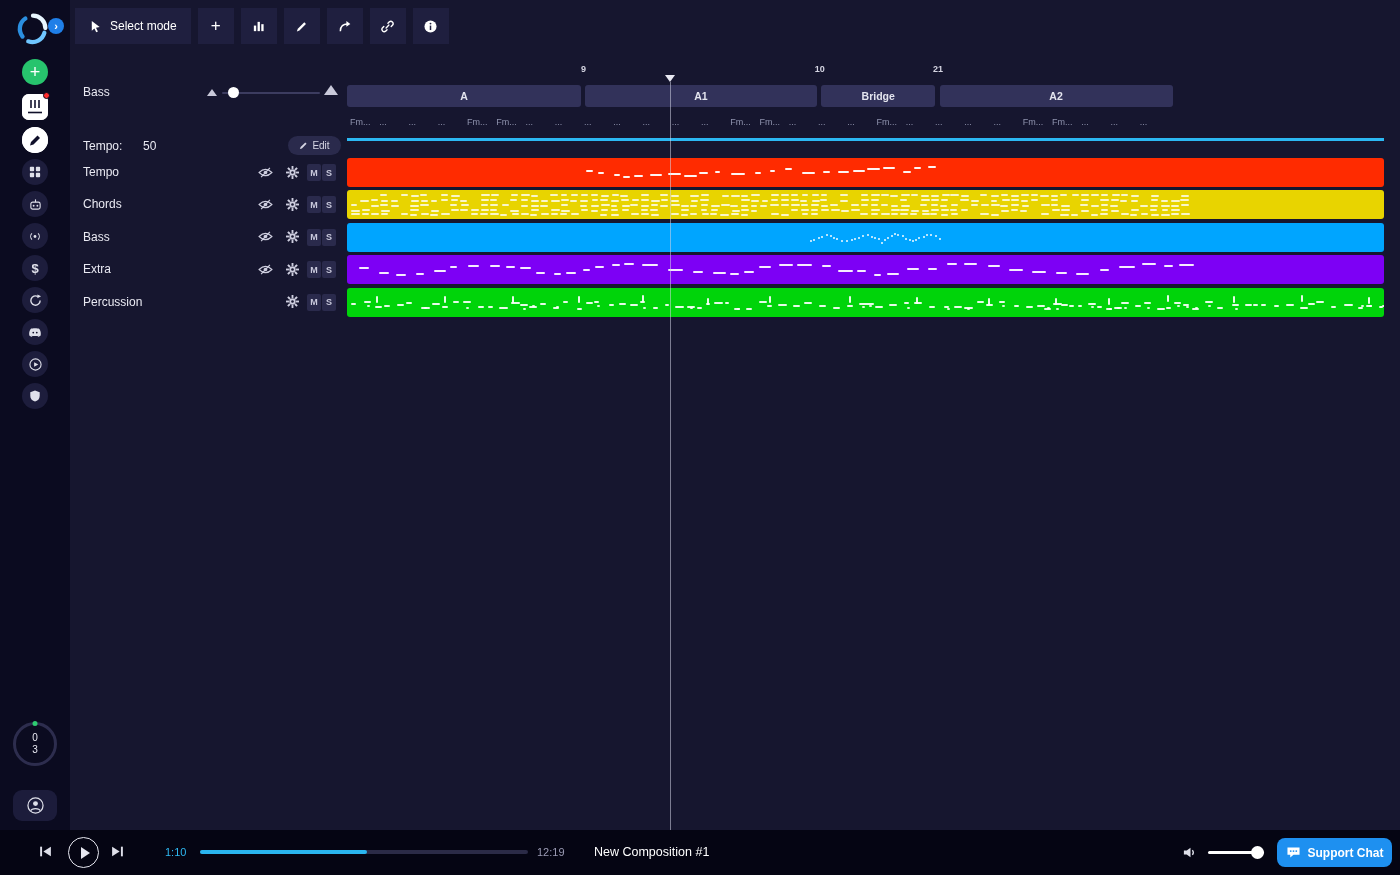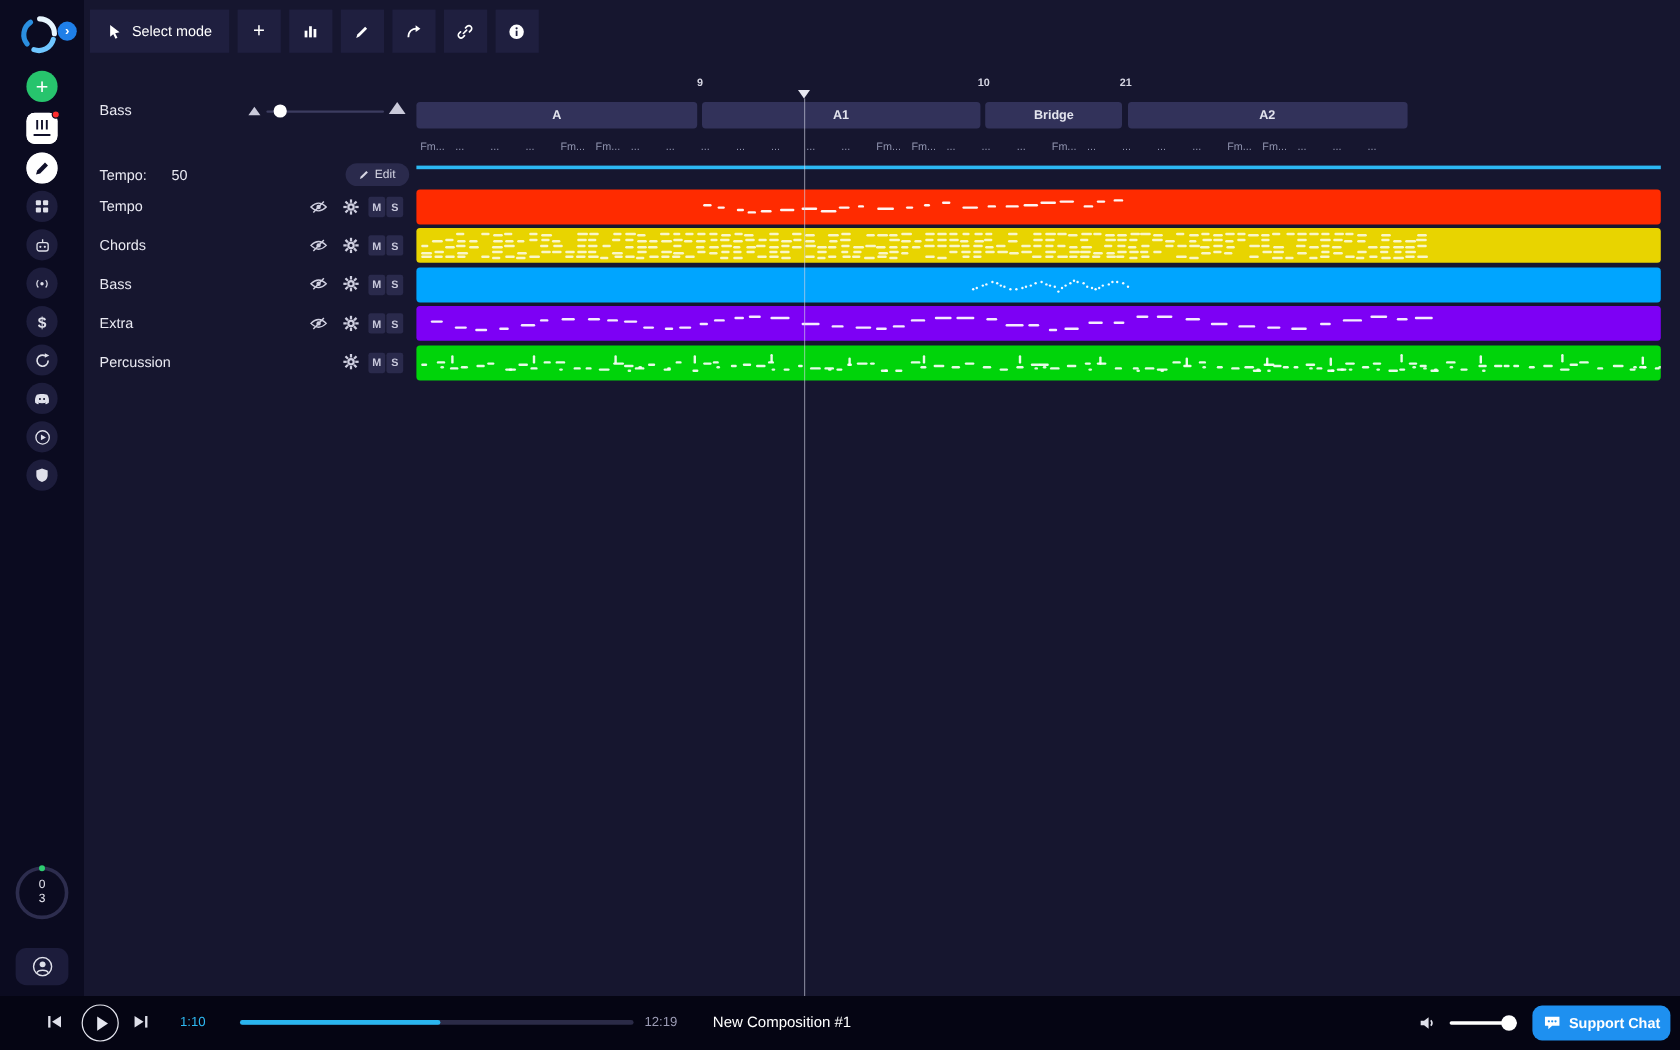--- a/index.html
+++ b/index.html
@@ -49,21 +49,21 @@
 .strip{position:absolute;left:0;top:78px;width:100%;height:3px}
 .lane{position:absolute;left:0;width:100%;height:29px;border-radius:3px;overflow:hidden}
 .note{position:absolute;display:block;background:#fff;border-radius:1px}
 .playhead-line{position:absolute;top:22px;bottom:0;width:1px;background:rgba(210,212,228,.55)}
 
 .transport{position:absolute;left:0;top:830px;width:1400px;height:45px;background:#050513}
 .t-prev{position:absolute;left:38px;top:14px}
 .t-next{position:absolute;left:110px;top:14px}
 .t-play{position:absolute;left:68px;top:7px;width:31px;height:31px;border:1.6px solid #e6e7f0;border-radius:50%;display:flex;align-items:center;justify-content:center}
 .t-play::after{content:'';width:0;height:0;border-left:9px solid #e6e7f0;border-top:6px solid transparent;border-bottom:6px solid transparent;margin-left:3px}
-.t-elapsed{position:absolute;left:150px;top:16px;font-size:11px;color:#2eb9f2}
+.t-elapsed{position:absolute;left:165px;top:16px;font-size:11px;color:#2eb9f2}
 .t-bar{position:absolute;left:200px;top:20px;width:328px;height:4px;border-radius:2px;background:#2b2b47}
 .t-fill{height:100%;border-radius:2px;background:#2ab5ef}
 .t-duration{position:absolute;left:537px;top:16px;font-size:11px;color:#9b9bb4}
 .t-title{position:absolute;left:594px;top:15px;font-size:12.5px;color:#fff}
 .t-speaker{position:absolute;left:1182px;top:15px}
 .t-vol{position:absolute;left:1208px;top:21px;width:56px;height:3px;border-radius:2px;background:#fff}
 .t-knob{position:absolute;top:-5px;width:13px;height:13px;border-radius:50%;background:#fff}
 .t-support{position:absolute;left:1277px;top:8px;width:115px;height:29px;border-radius:8px;display:flex;align-items:center;justify-content:center;gap:7px;font-size:12px;font-weight:bold;color:#fff}
 </style>
 </head>

